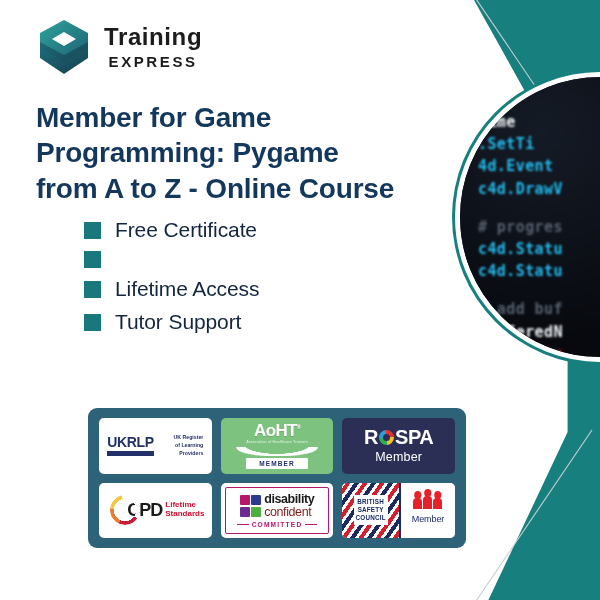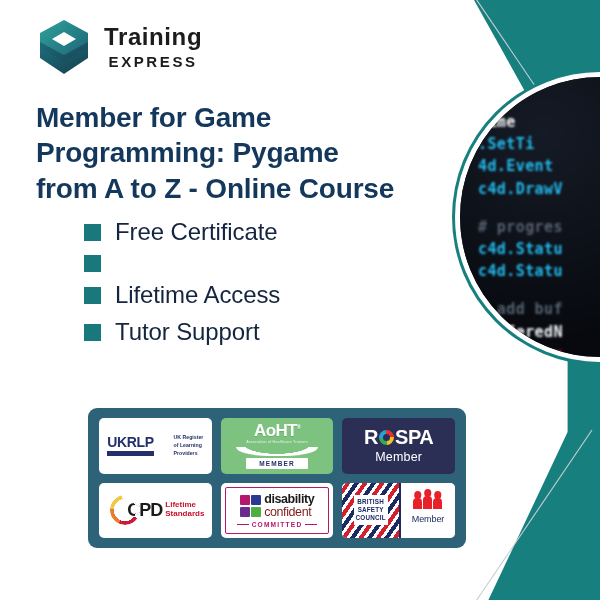--- a/index.html
+++ b/index.html
@@ -64,37 +64,37 @@
     position:absolute; left:36px; top:100px; width:420px; z-index:5;
     color:#14375c; font-size:28px; font-weight:700; line-height:1.26;
     letter-spacing:-.2px;
   }
   .headline span{ display:block; }
 
   
   .bullets{ position:absolute; left:84px; top:218px; z-index:5; }
   .bullet{ display:flex; align-items:center; gap:14px; margin-bottom:9px; }
   .sq{ width:17px; height:17px; background:#19787c; flex:none; }
-  .bullet .txt{ color:#14253f; font-size:24px; font-weight:400; letter-spacing:-.1px; }
+  .bullet .txt{ color:#14253f; font-size:21px; font-weight:400; letter-spacing:-.1px; }
 
   
   .accred{
     position:absolute; left:88px; top:408px; width:378px; height:140px;
     background:#2e6279; border-radius:9px; z-index:6;
     padding:10px 11px; display:grid;
     grid-template-columns:repeat(3,1fr); grid-template-rows:repeat(2,1fr);
     gap:9px;
   }
   .badge{
     background:#fff; border-radius:5px; display:flex; align-items:center;
     justify-content:center; overflow:hidden; position:relative;
   }
 
   
-  .ukrlp{ display:flex; align-items:center; gap:20px; padding:0 4px; }
+  .ukrlp{ display:flex; align-items:center; gap:20px; padding:0 4px;text-align:right; }
   .ukrlp .mark{ display:flex; flex-direction:column; align-items:stretch; }
   .ukrlp .w{ font-size:14px; font-weight:700; color:#23306b; letter-spacing:-.4px; line-height:1; }
   .ukrlp .bar{ height:5px; background:#23306b; margin-top:2px; }
   .ukrlp .sub{ font-size:5.2px; font-weight:700; color:#23306b; line-height:1.45; }
 
   
   .aoht{ background:#7dc27f; width:100%; height:100%; display:flex;
          flex-direction:column; align-items:center; justify-content:center; gap:1px; }
   .aoht .t{ font-size:17px; font-weight:700; color:#fff; letter-spacing:-.6px; line-height:1;
             text-shadow:0 1px 0 rgba(0,0,0,.12); }

